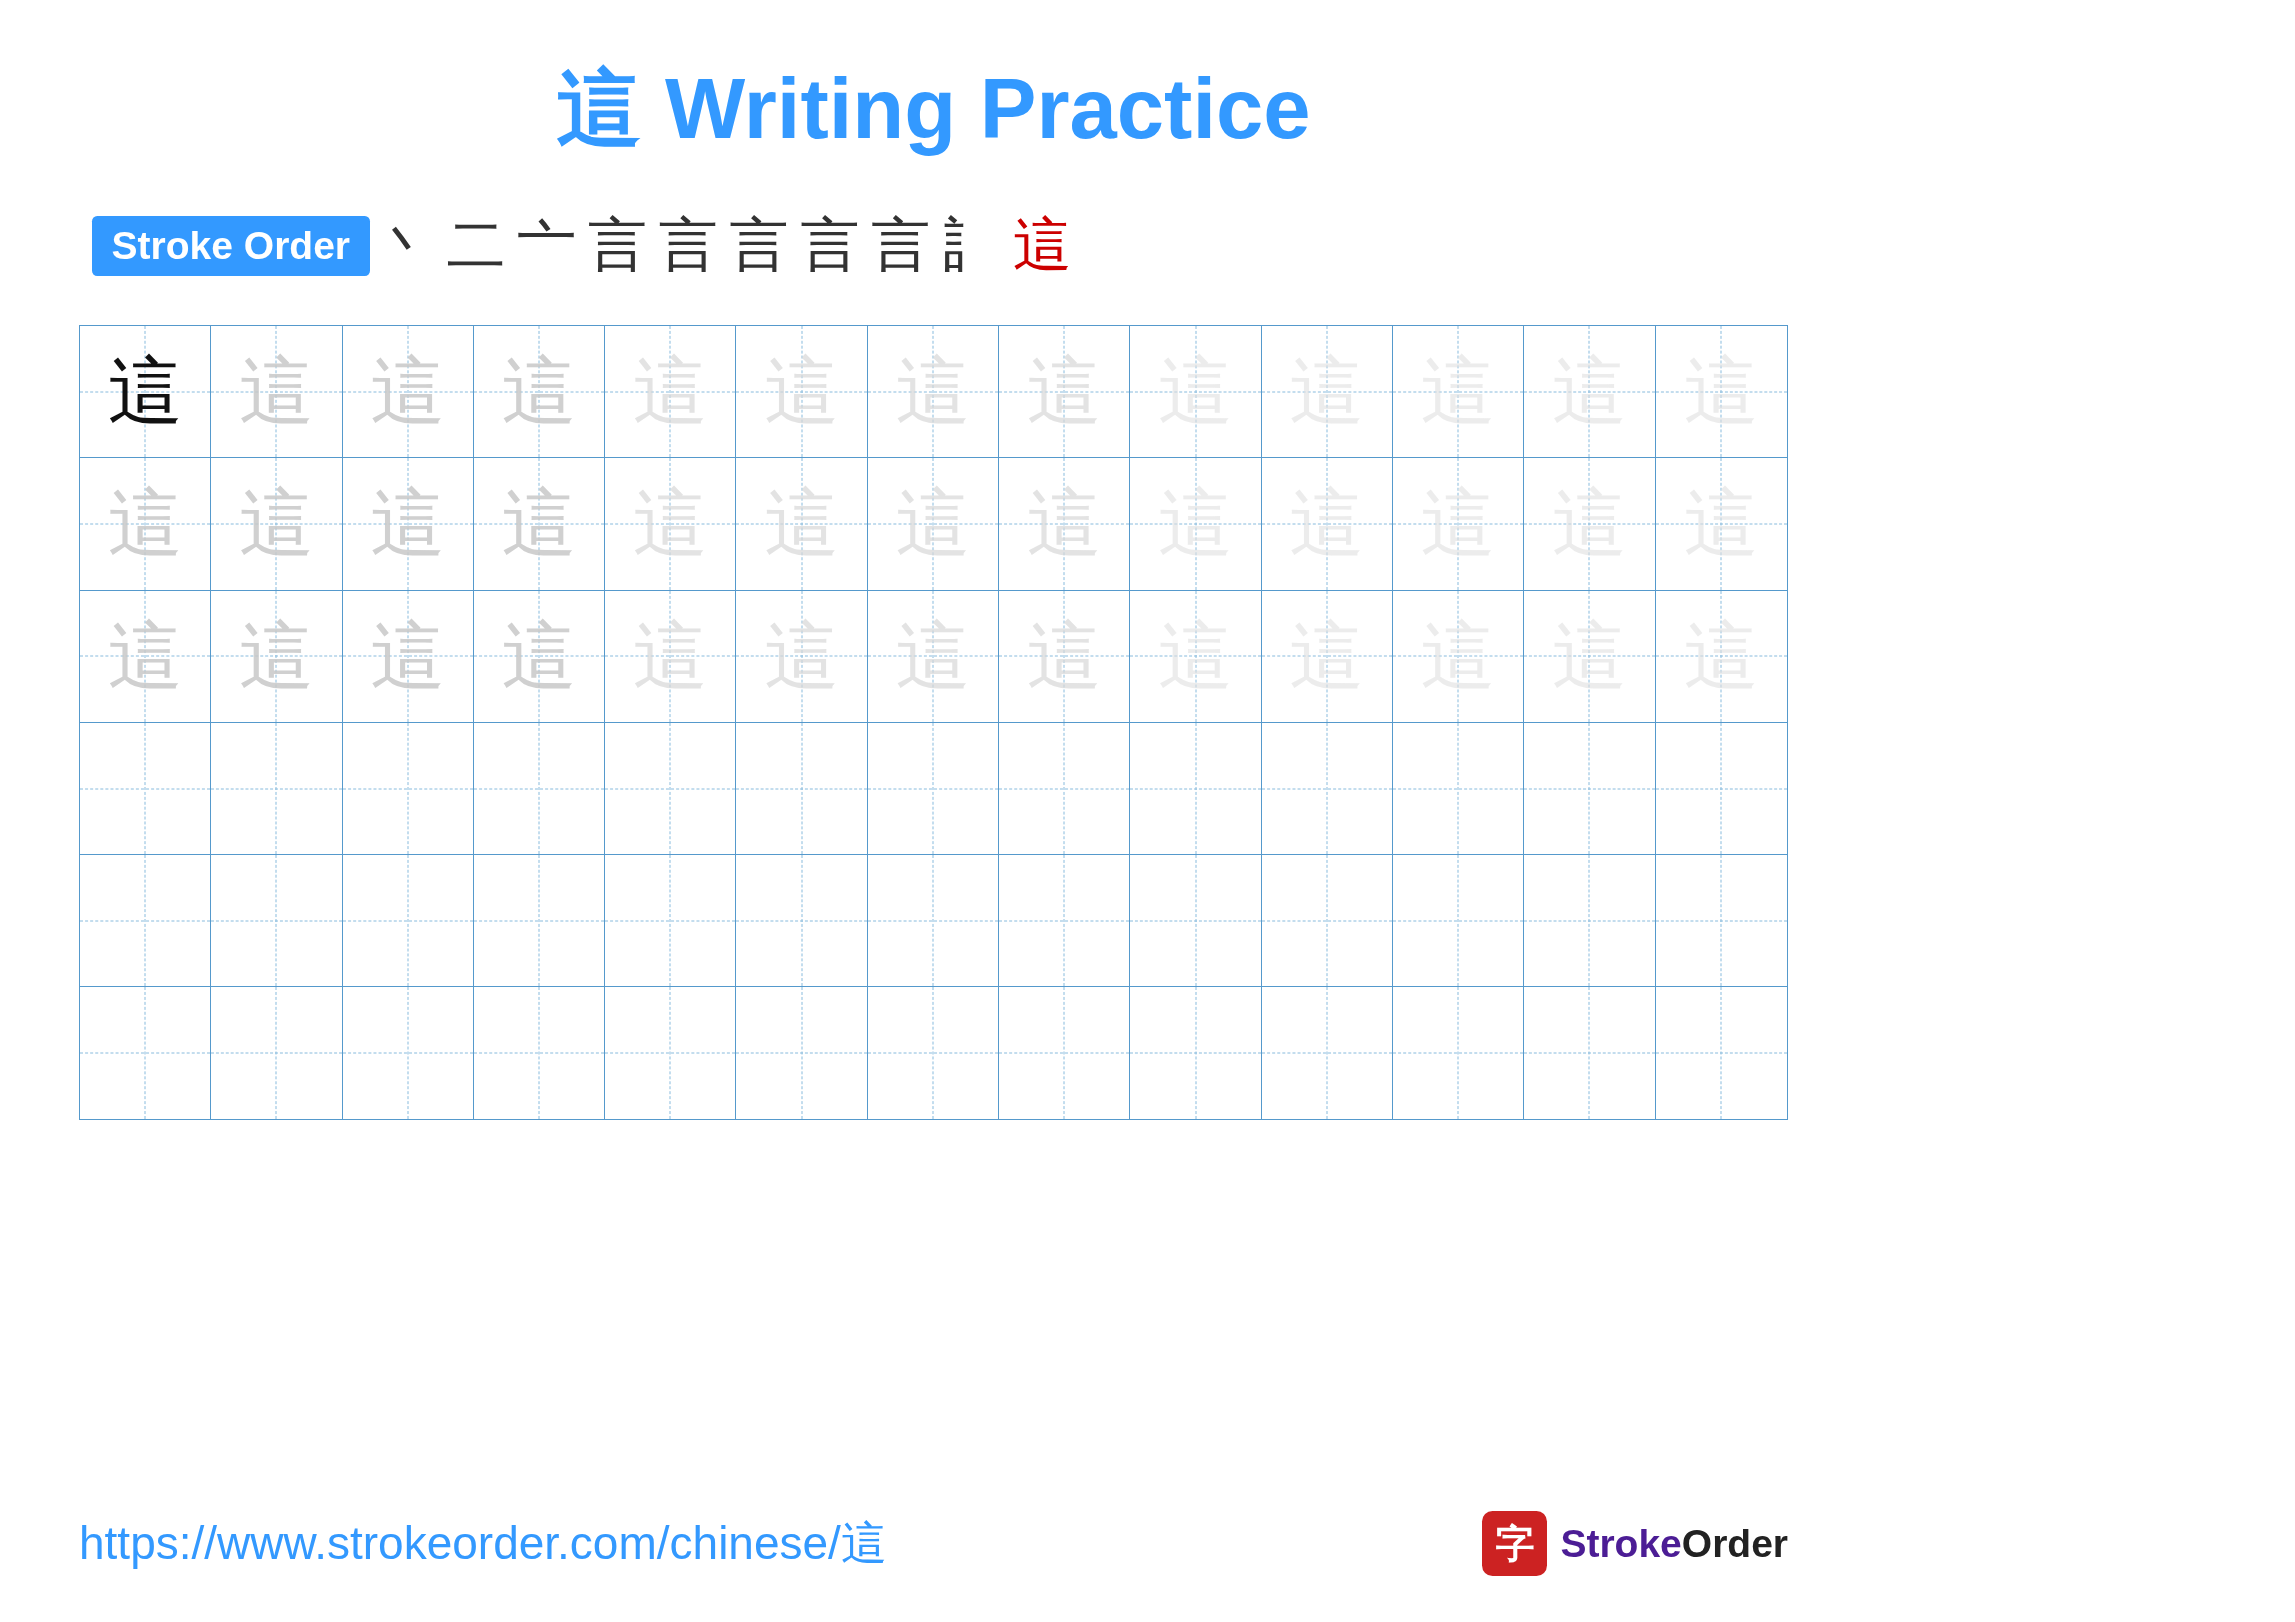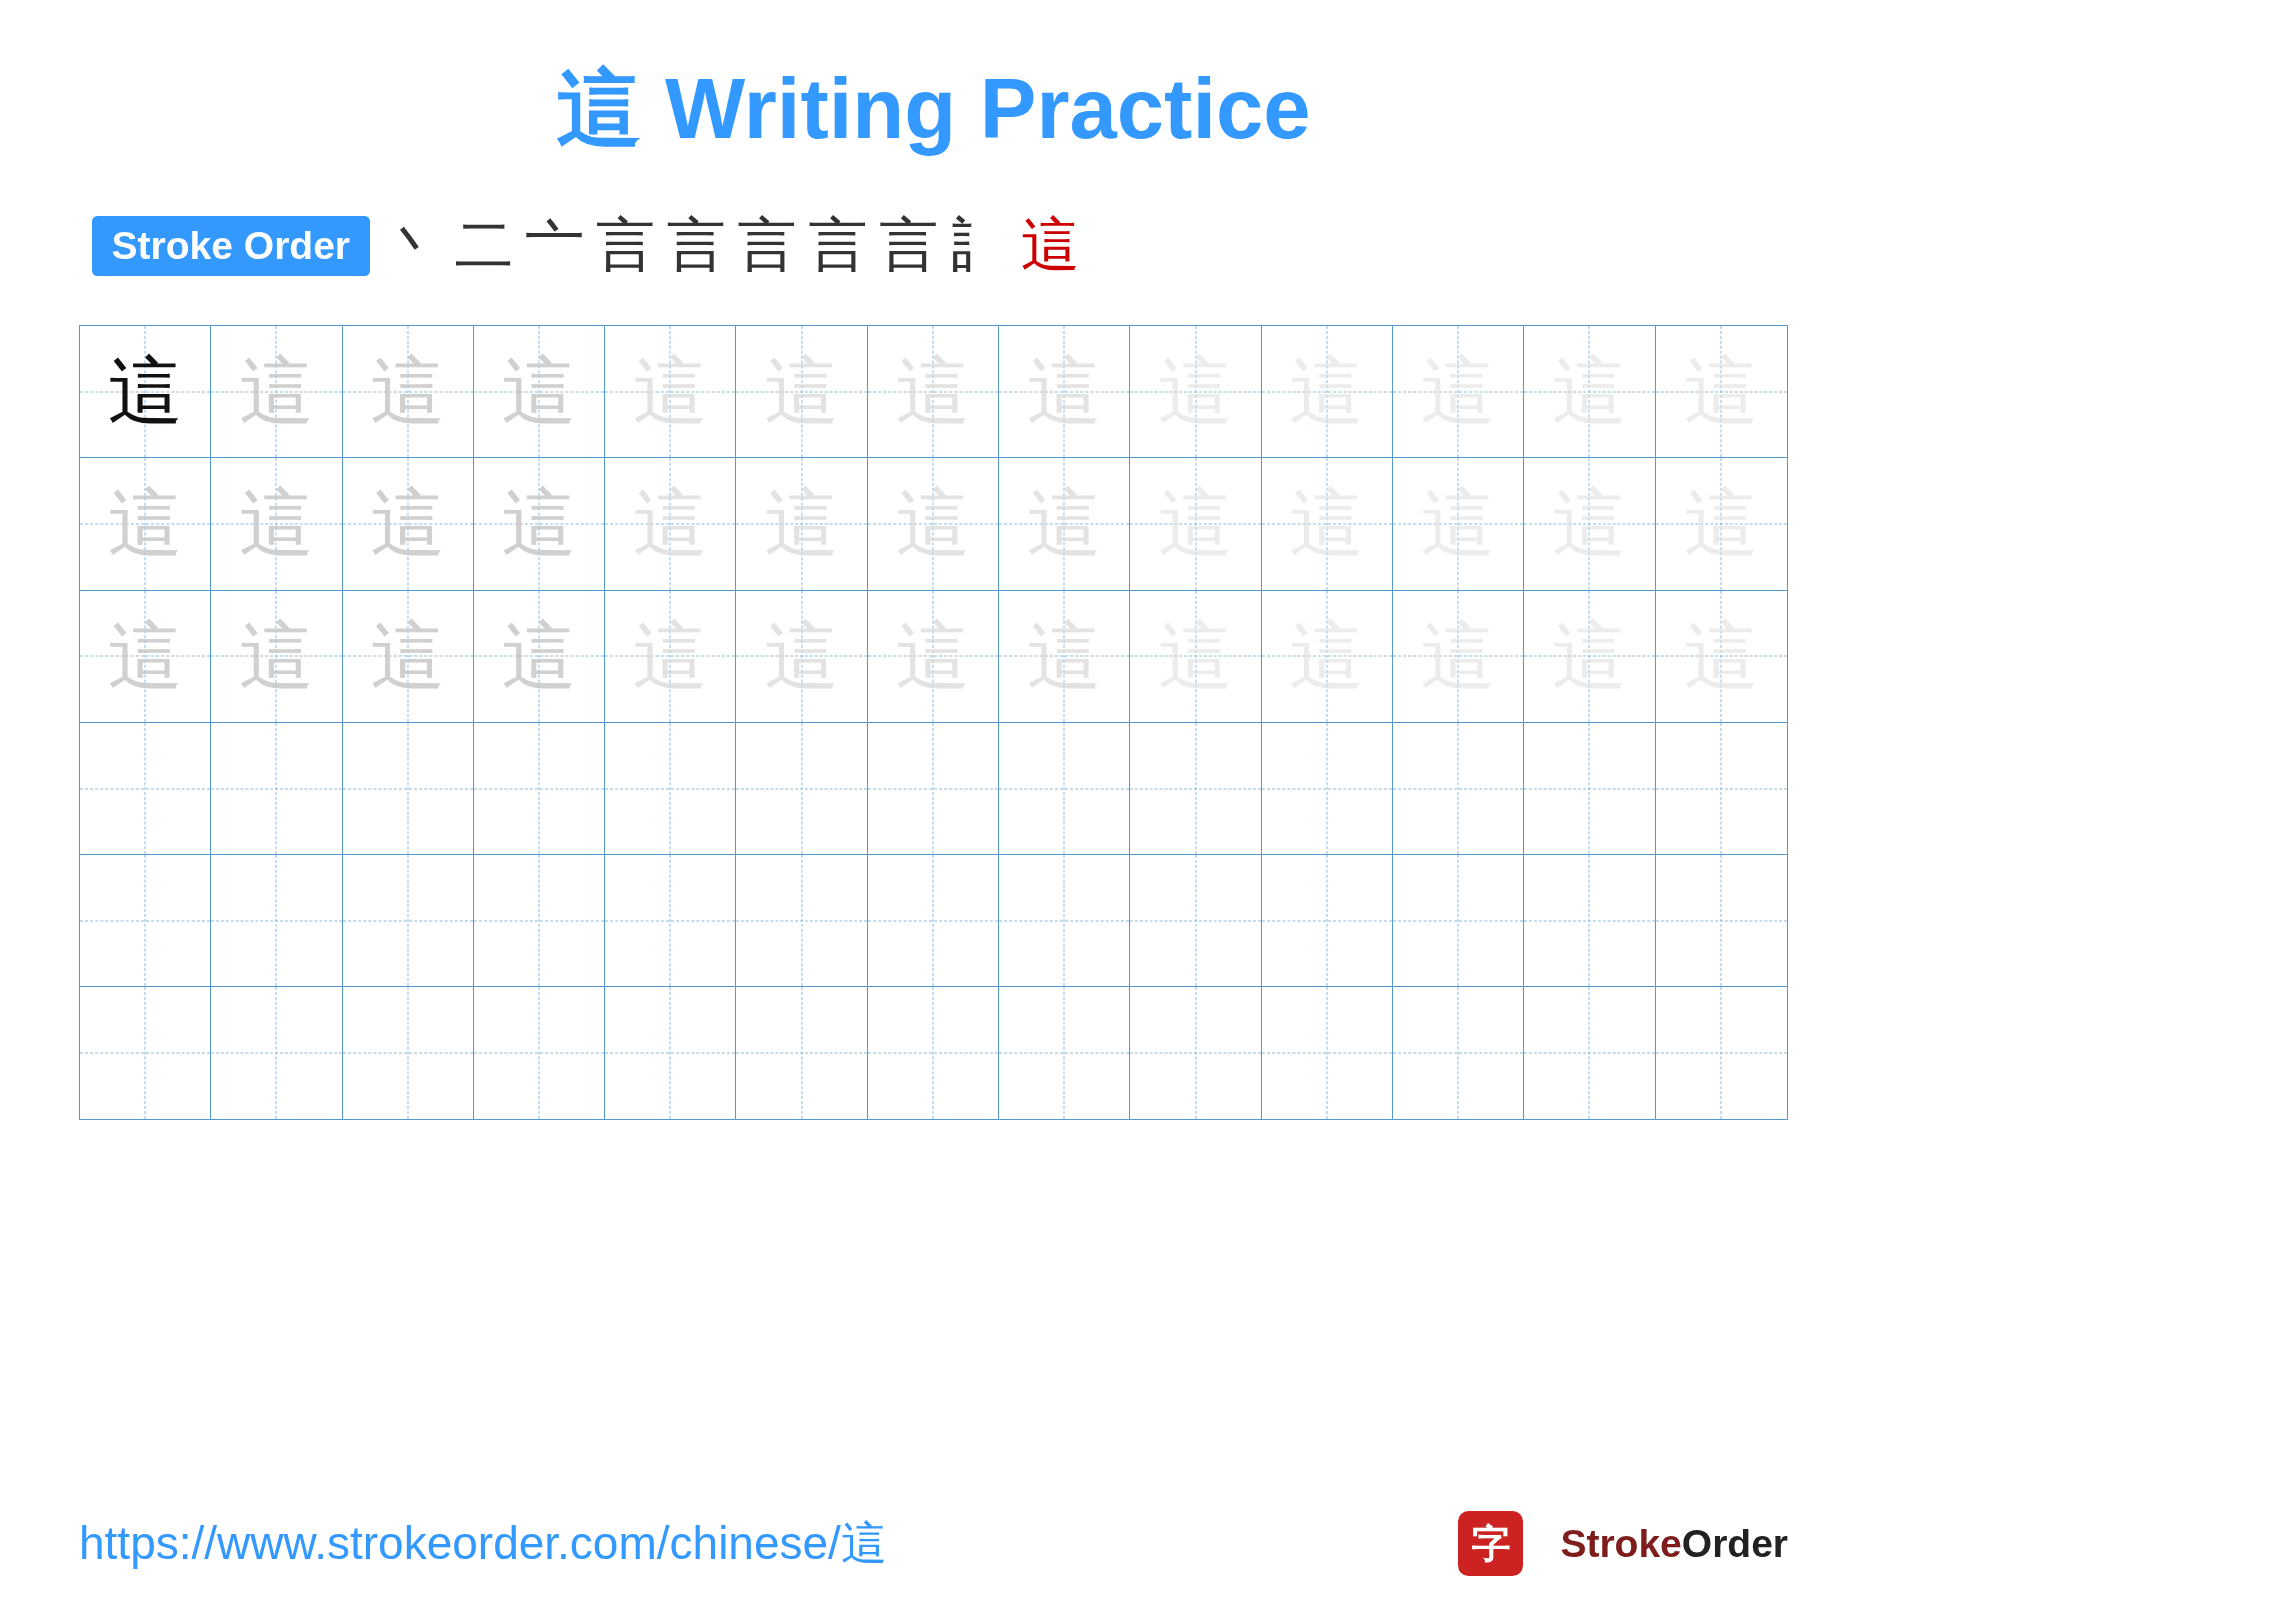--- a/index.html
+++ b/index.html
@@ -28,21 +28,21 @@
       font-size: 85px;
       color: #3399ff;
       font-weight: bold;
       margin-bottom: 39px;
       text-align: center;
     }
 
     .stroke-order-row {
       display: flex;
       align-items: center;
-      gap: 14px;
+      gap: 6px;
       margin-bottom: 39px;
       align-self: flex-start;
       padding-left: 13px;
     }
 
     .stroke-order-badge {
       background: #3399ff;
       color: white;
       font-size: 39px;
       padding: 7.9px 19.6px;
@@ -390,19 +390,19 @@
         <div class="grid-cell"></div>
         <div class="grid-cell"></div>
       </div>
     </div>
 
   <div class="footer">
     <span class="footer-url">https://www.strokeorder.com/chinese/這</span>
     <div class="footer-brand">
       <div class="brand-icon">字</div>
       <span class="brand-text">
-        <span style="color:#7f1d1d;margin-left:24px;">Stroke</span>Order
+        <span style="color:#4c1d95;">Stroke</span>Order
       </span>
     </div>
   </div>
 
 </div>
 
 
 </body></html>

